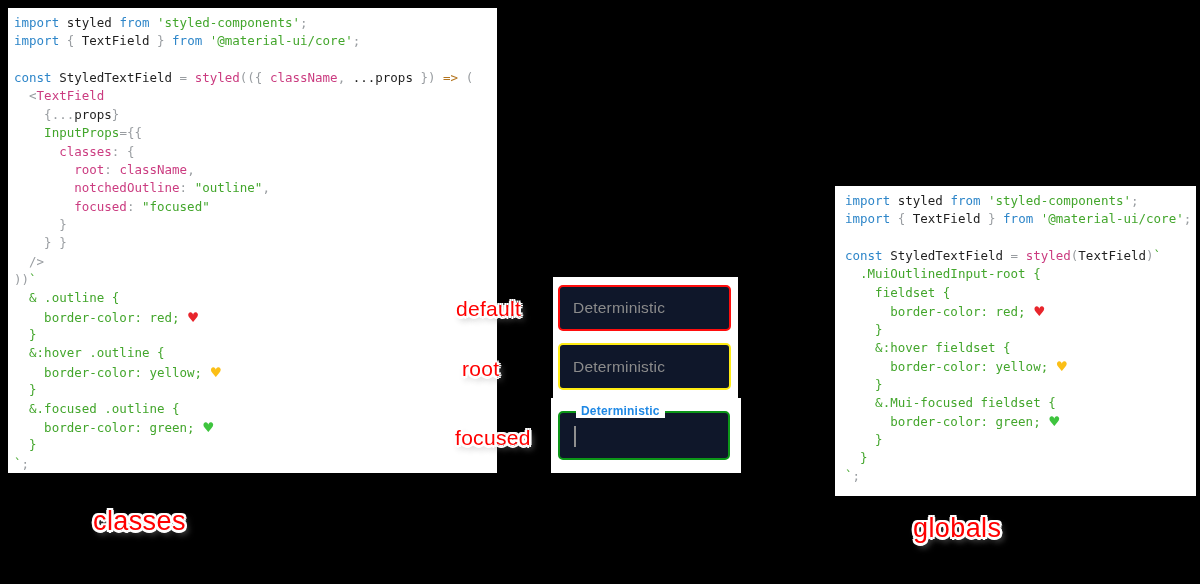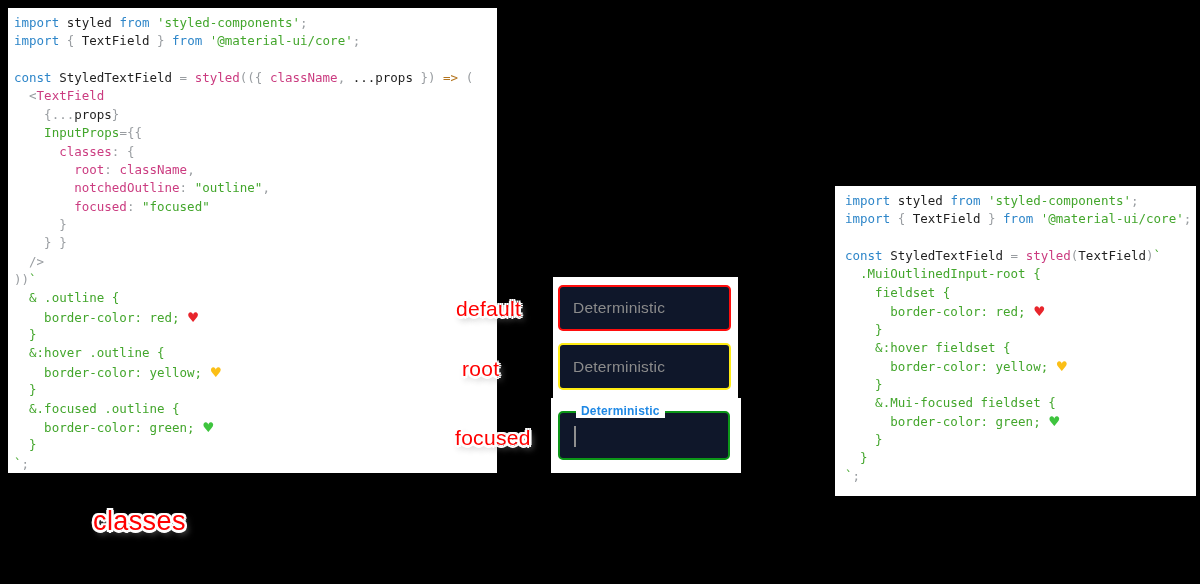--- a/index.html
+++ b/index.html
@@ -73,14 +73,15 @@
   </div>
 
   <div class="demo-strip2">
     <div class="tf tf-green">
       <span class="notch-label">Deterministic</span>
       <span class="cursor"></span>
     </div>
   </div>
 
   <div class="red-label caption cap-classes">classes</div>
+  <div class="red-label caption cap-globals">globals</div>
 
 </div>
 
 </body></html>

